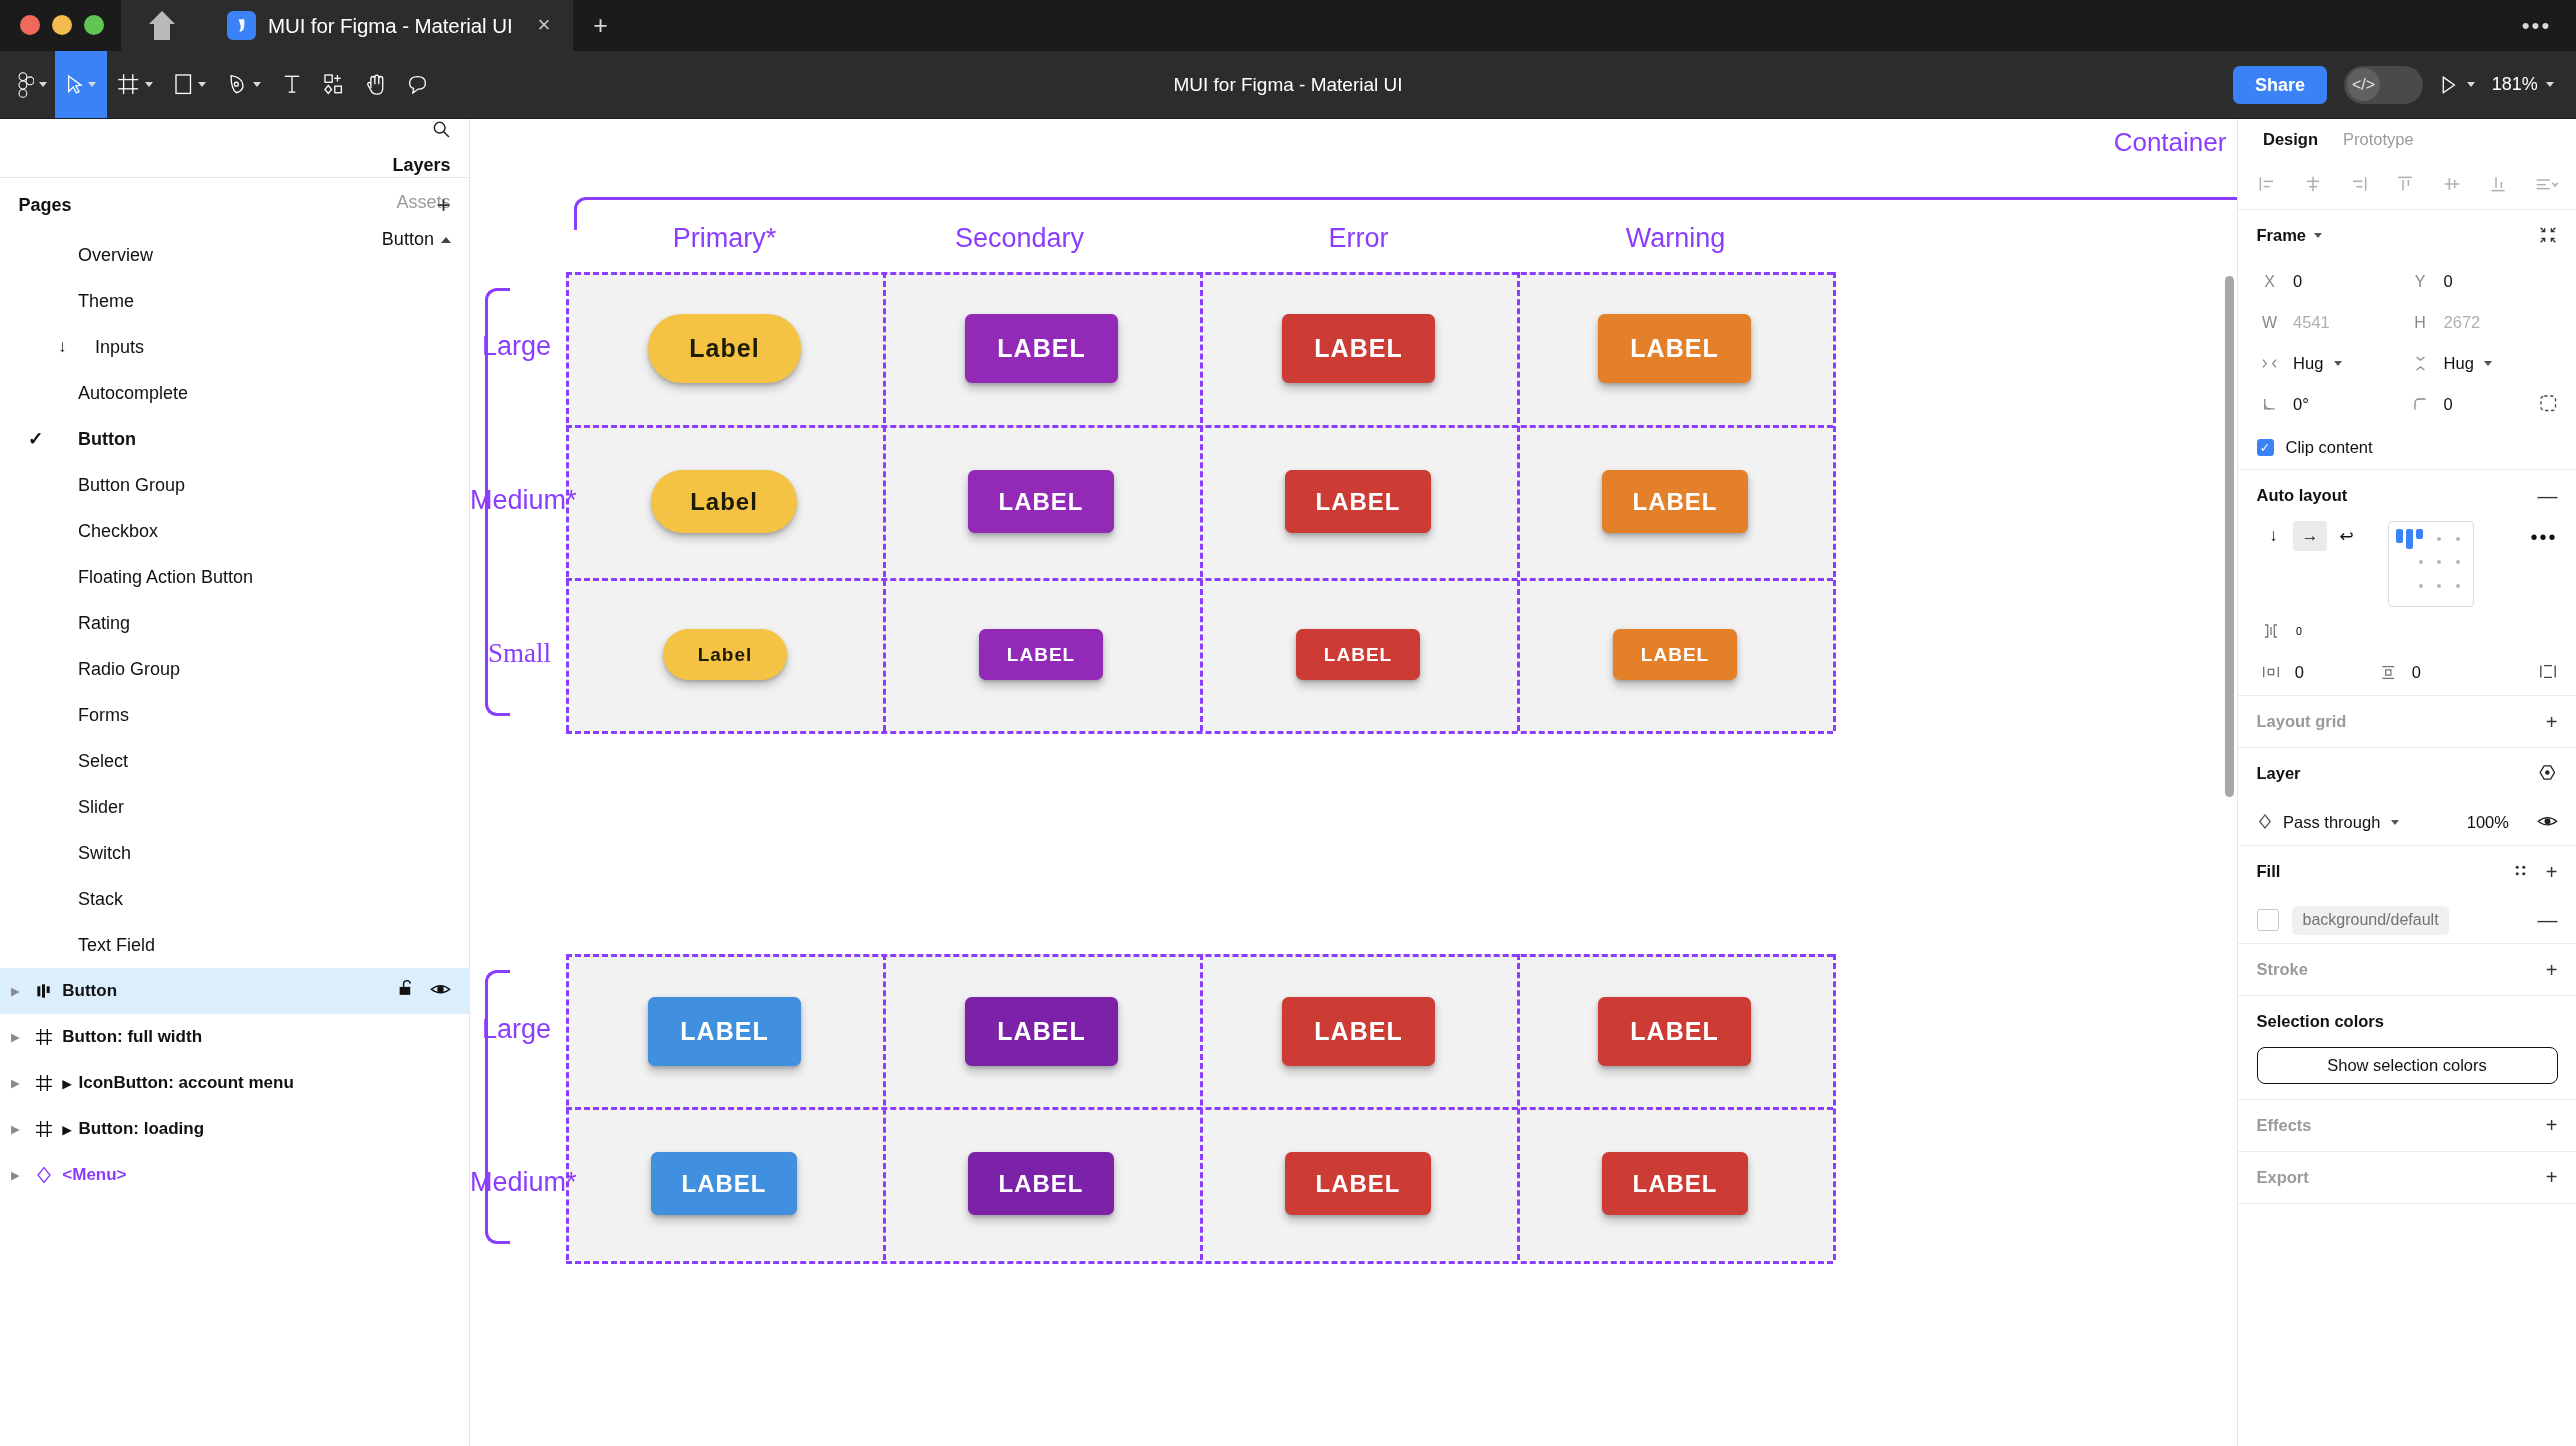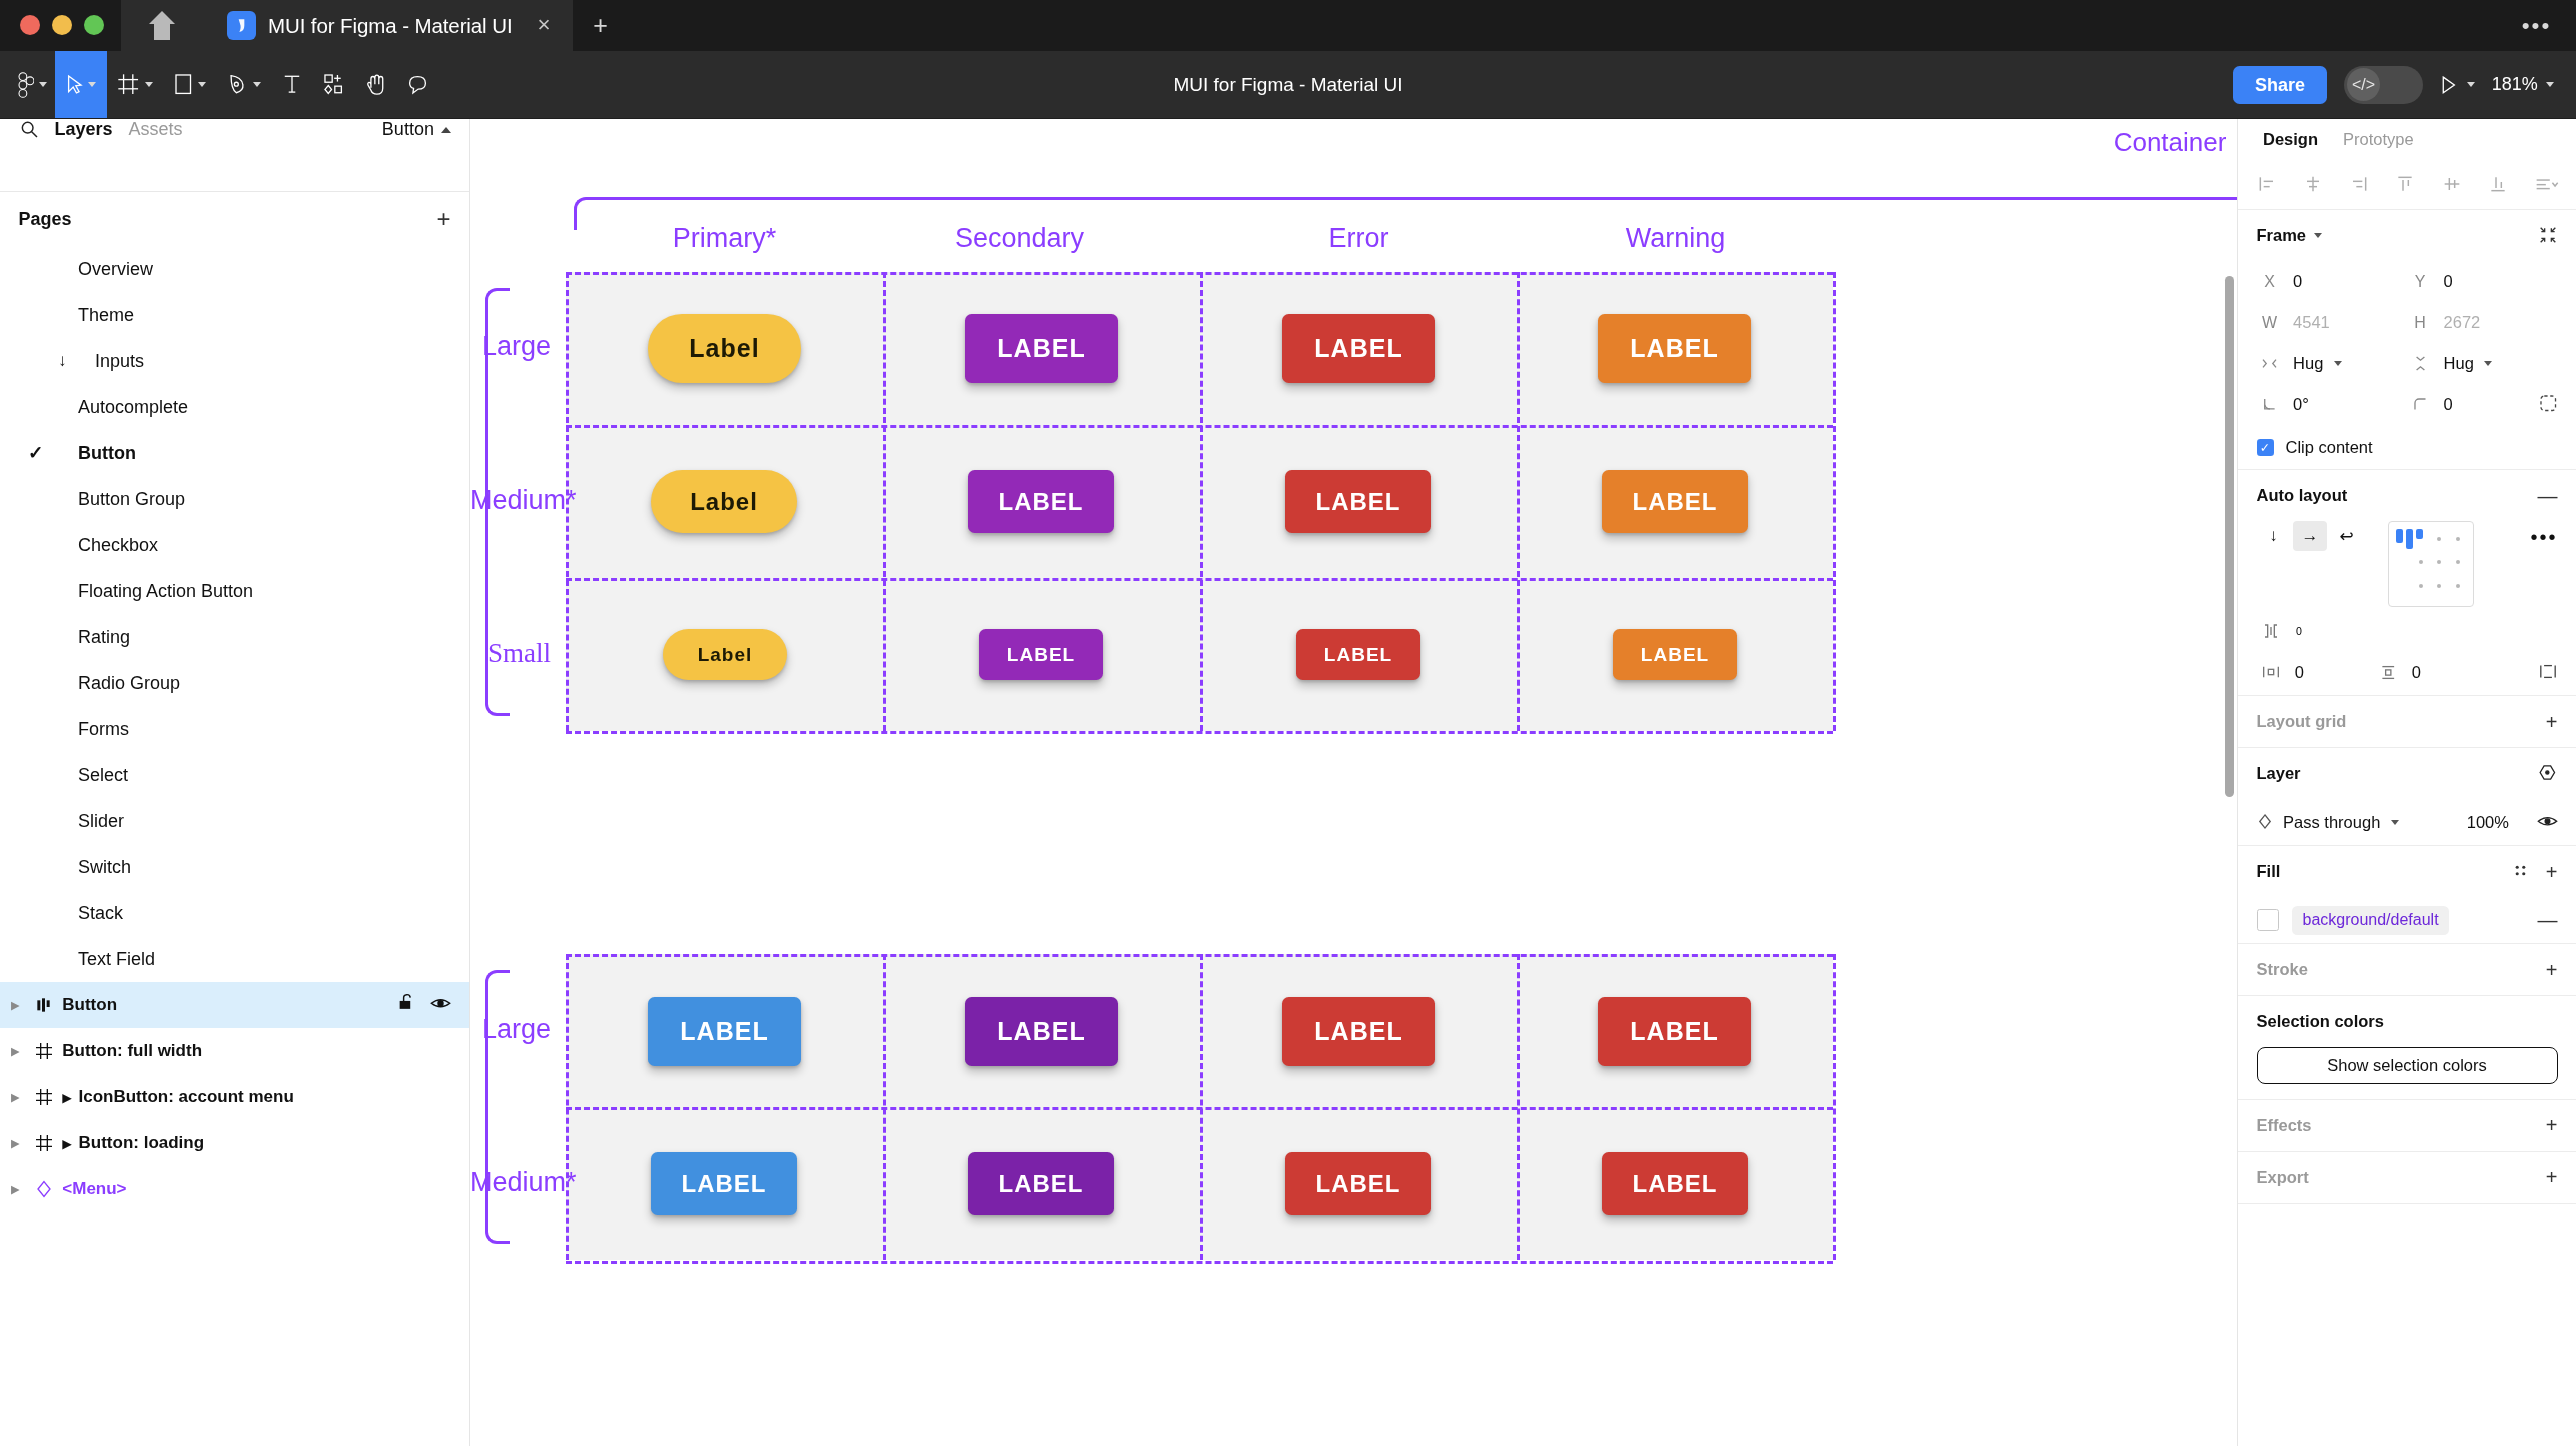--- a/index.html
+++ b/index.html
@@ -103,22 +103,22 @@
   }
   .play-group { display: flex; align-items: center; gap: 8px; color: #fff; }
   .zoom-val { color: #ffffff; font-size: 18px; display: flex; align-items: center; gap: 6.6px; }
 
   
   .left-panel {
     position: absolute; left: 0; top: 119px; width: 470px; height: 1328px;
     background: #ffffff; border-right: 0.7px solid #e5e5e5;
   }
   .lp-head {
-    height: 73px; display: flex; align-items: flex-start; padding: 0 18.5px;
-    border-bottom: 0.7px solid #e8e8e8; gap: 16px;
+    height: 59px; display: flex; align-items: flex-end; padding: 0 18.5px;
+    border-bottom: 0.7px solid #e8e8e8; gap: 16px; flex-direction: column;
   }
   .lp-head .search-ico { color: #333; display:flex; }
   .lp-tab { font-size: 18px; color: #9a9a9a; }
   .lp-tab.sel { color: #111; font-weight: bold; }
   .lp-pagesel { margin-left: auto; font-size: 18px; color: #111; display:flex; align-items:center; gap:6.6px;}
   .chev-up { width:0;height:0;border-left:5.3px solid transparent;border-right:5.3px solid transparent;border-bottom:6px solid #444; }
 
   .lp-pages-head {
     display: flex; align-items: center; height: 54px; padding: 0 18.5px;
   }
@@ -251,21 +251,21 @@
 
   .layer-blend { display:flex; align-items:center; height: 46px; gap: 10.6px; }
   .lb-left { display:flex; align-items:center; gap: 10.6px; }
   .lb-val { font-size: 16.5px; color:#111; }
   .lb-pct { margin-left: auto; font-size: 16.5px; color:#111; }
   .lb-eye { margin-left: 17px; }
 
   .fill-row { display:flex; align-items:center; height: 46px; gap: 13px; }
   .fill-swatch { width: 22.4px; height: 22.4px; border: 0.7px solid #c8c8c8; background: #fff; border-radius: 2.6px;}
   .fill-token {
-    background: #f0f0f0; border-radius: 5.3px; padding: 5.3px 10.6px; font-size: 16px; color: #6d28d9; text-align: right;
+    background: #f0f0f0; border-radius: 5.3px; padding: 5.3px 10.6px; font-size: 16px; color: #737373; text-align: right;
   }
   .fill-minus { margin-left: auto; font-size: 20px; color: #333; font-weight: 300; }
 
   .sel-colors-btn {
     border: 1.3px solid #111; border-radius: 8px; height: 37px;
     display:flex; align-items:center; justify-content:center;
     font-size: 16.5px; color: #111; margin-bottom: 14.5px;
   }
 
   

